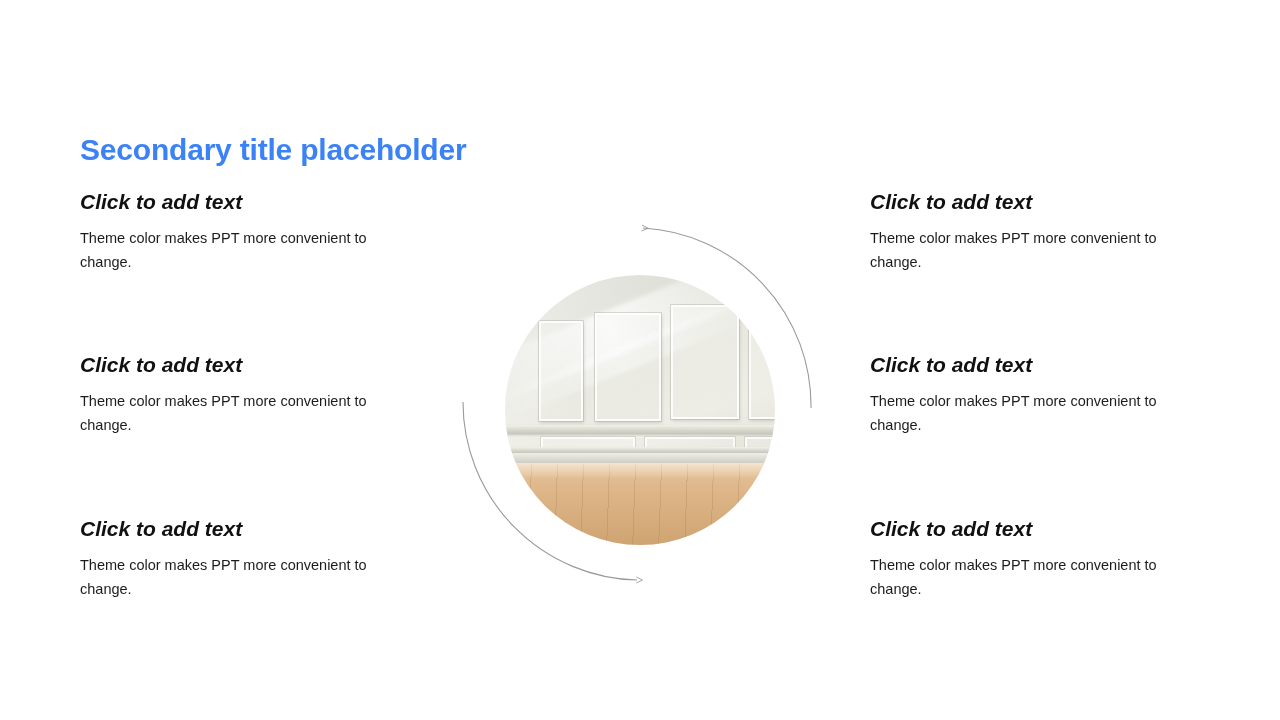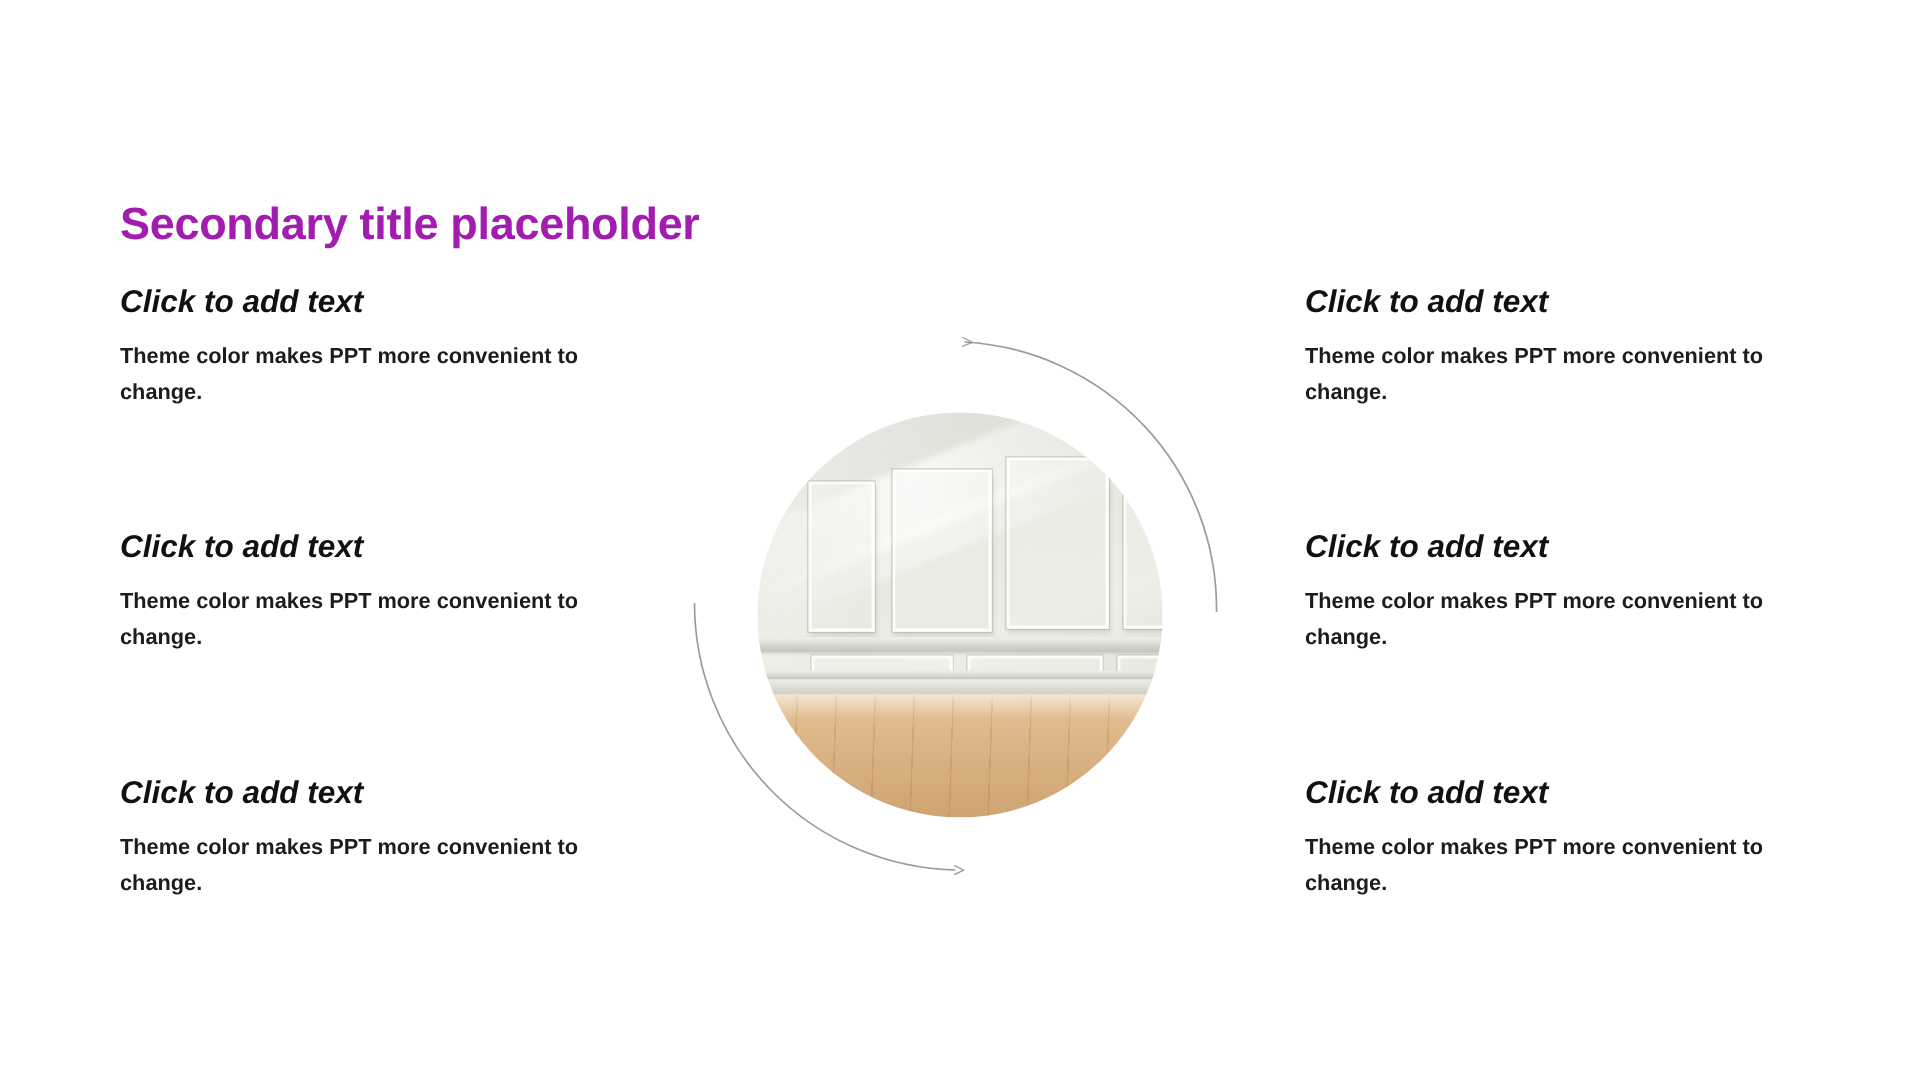--- a/index.html
+++ b/index.html
@@ -18,21 +18,21 @@
     width: 1280px;
     height: 720px;
     background: #ffffff;
   }
   .slide-title {
     position: absolute;
     left: 80px;
     top: 131px;
     font-size: 30px;
     font-weight: bold;
-    color: #a21caf;
+    color: #3b82f6;
     letter-spacing: -0.2px;
     line-height: 38px;
     white-space: nowrap;
   }
   .col {
     position: absolute;
     width: 330px;
   }
   .col-left { left: 80px; }
   .col-right { left: 870px; }
@@ -48,21 +48,20 @@
     margin: 0 0 10px 0;
     white-space: nowrap;
     font-style: italic;
   }
   .item-body {
     font-size: 14.5px;
     color: #1c1c1c;
     line-height: 24px;
     margin: 0;
     max-width: 320px;
-    font-weight: bold;
   }
 
   .center-graphic {
     position: absolute;
     left: 455px;
     top: 210px;
     width: 380px;
     height: 390px;
   }
   .photo-circle {

